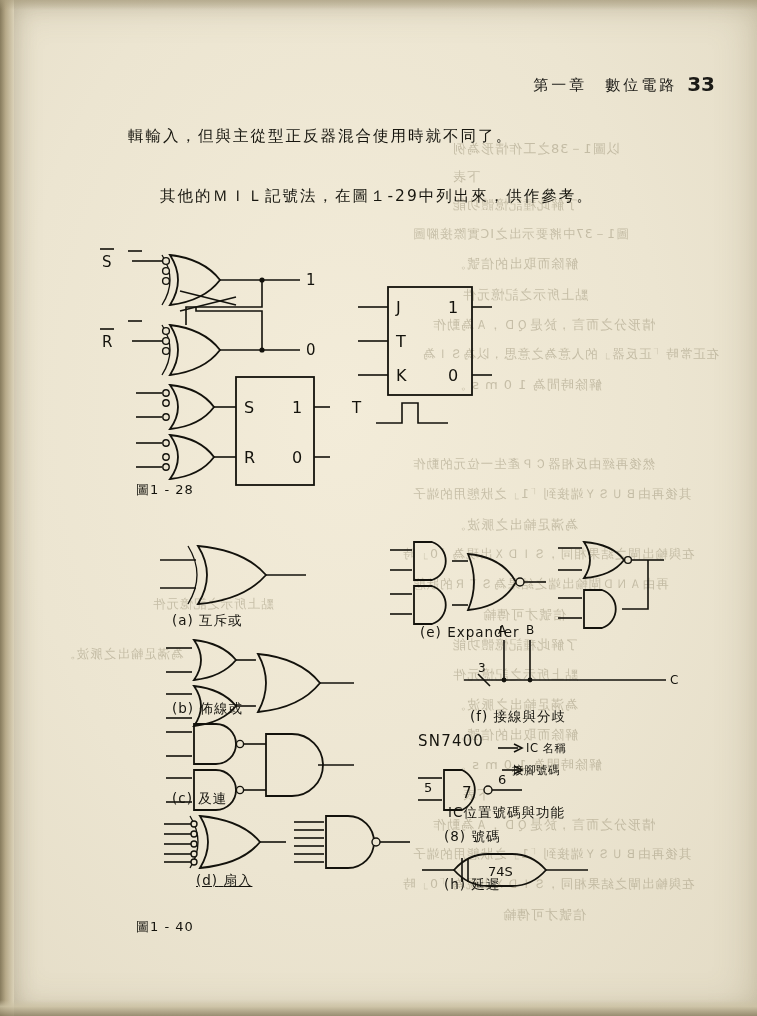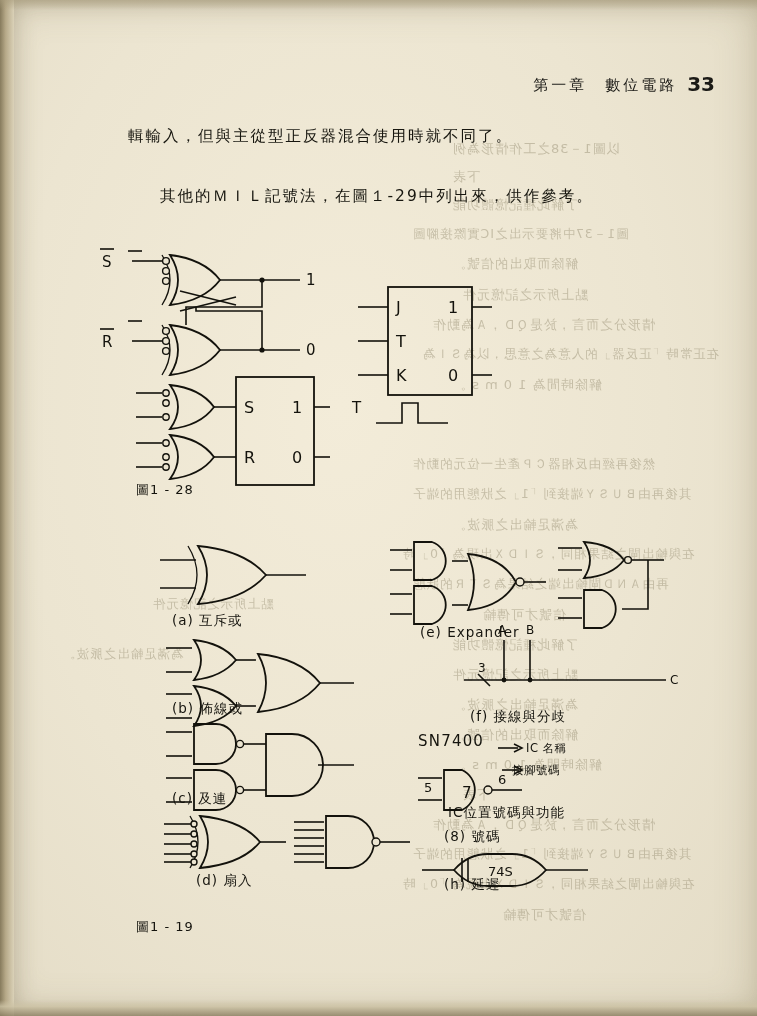--- a/index.html
+++ b/index.html
@@ -304,21 +304,21 @@
   <path class="body" d="M26 4 h22 a26 26 0 0 1 0 52 h-22 z"></path>
   <circle class="bub" cx="76" cy="30" r="4"></circle>
   <path class="w" d="M-6 10 H24"></path>
   <path class="w" d="M-6 18 H24"></path>
   <path class="w" d="M-6 26 H24"></path>
   <path class="w" d="M-6 34 H24"></path>
   <path class="w" d="M-6 42 H24"></path>
   <path class="w" d="M-6 50 H24"></path>
   <path class="w" d="M80 30 H110"></path>
 </svg>
-<div class="caption" style="left:196px; top:872px;">
+<div class="caption" style="left:196px; top:872px;text-decoration:underline;">
   <span>(d)</span>
   <span>扇入</span>
 </div>
 
 <svg width="110" height="90" style="left:396px; top:540px;">
   <path class="body" d="M18 2 h18 a20 20 0 0 1 0 38 h-18 z"></path>
   <path class="w" d="M-6 10 H16"></path>
   <path class="w" d="M-6 30 H16"></path>
   <path class="body" d="M18 46 h18 a20 20 0 0 1 0 38 h-18 z"></path>
   <path class="w" d="M-6 54 H16"></path>
@@ -395,13 +395,13 @@
   <path class="w" d="M42 8 V32"></path>
   <path class="w" d="M48 8 V32"></path>
   <path class="w" d="M126 20 H168"></path>
   <text x="68" y="26" font-size="13">74S</text>
 </svg>
 <div class="caption" style="left:444px; top:876px;">
   <span>(h)</span>
   <span>延遲</span>
 </div>
 
-<div class="figlabel" style="left:136px; top:918px;">圖1 - 19</div>
+<div class="figlabel" style="left:136px; top:918px;">圖1 - 40</div>
 
 </body></html>

